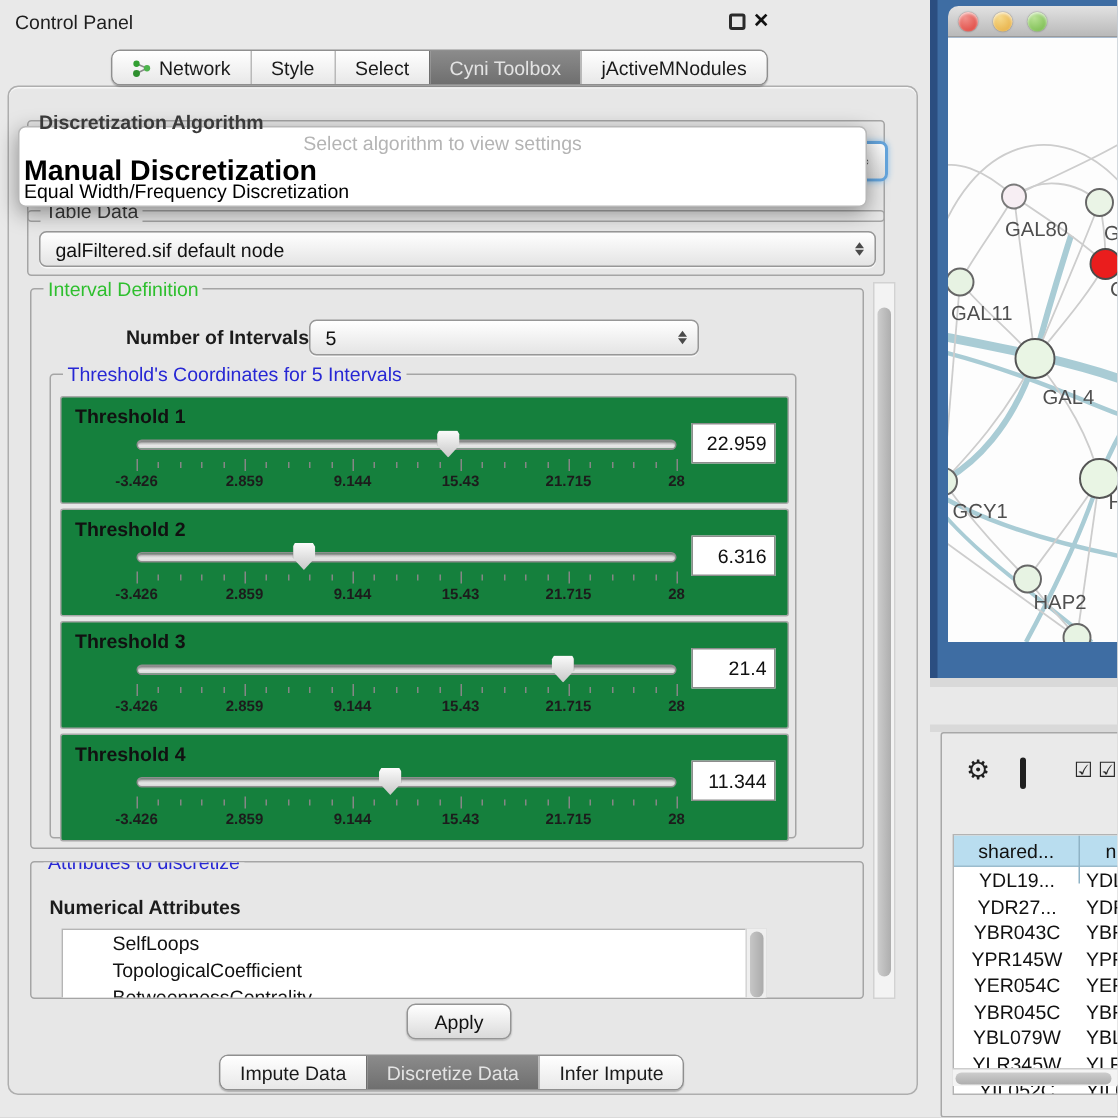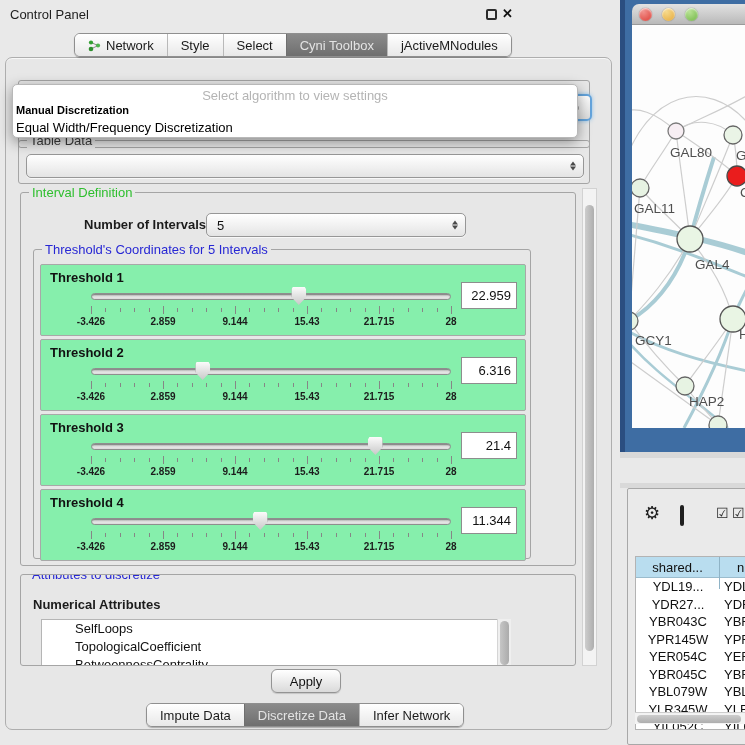--- a/index.html
+++ b/index.html
@@ -34,25 +34,25 @@
   .combo{background:linear-gradient(#ffffff,#e4e4e4);border:1px solid #979797;border-radius:5px;
     font-size:13px;color:#111;display:flex;align-items:center;padding:0 24px 0 10px;box-shadow:0 1px 0 rgba(255,255,255,.7);}
   .combo .arrows{position:absolute;right:7px;top:50%;transform:translateY(-50%);display:flex;flex-direction:column;gap:1px;}
   .arr-up{width:0;height:0;border-left:4px solid transparent;border-right:4px solid transparent;border-bottom:5px solid #4a4a4a;}
   .arr-dn{width:0;height:0;border-left:4px solid transparent;border-right:4px solid transparent;border-top:5px solid #4a4a4a;}
   .focus-stub{border:2px solid #64a4dc;box-shadow:0 0 4px #8cc0ea;border-radius:5px;background:linear-gradient(#fdfdfd,#dcdcdc);}
 
   
   .popup{background:#ffffff;border:1px solid #b8b8b8;border-radius:5px;box-shadow:0 4px 14px rgba(0,0,0,.4);z-index:20;}
   .popup .ph{position:absolute;top:3px;left:0;right:0;text-align:center;color:#b4b4b4;font-size:13px;}
-  .popup .it1{position:absolute;top:19px;left:3px;font-size:11px;font-weight:bold;color:#000;}
+  .popup .it1{position:absolute;top:19px;left:3px;font-size:19px;font-weight:bold;color:#000;}
   .popup .it2{position:absolute;top:35px;left:3px;font-size:13px;color:#000;}
 
   
-  .tbox{position:absolute;left:6px;width:486px;height:72px;border:1px solid #a8a8a8;border-radius:2px;background:#86efac;}
+  .tbox{position:absolute;left:6px;width:486px;height:72px;border:1px solid #a8a8a8;border-radius:2px;background:#15803d;}
   .tname{position:absolute;left:9px;top:5px;font-size:13px;font-weight:bold;color:#111;}
   .slider{position:absolute;left:50px;top:24px;width:360px;height:44px;}
   .track{position:absolute;left:0;right:0;top:4px;height:7px;border-radius:4px;
     background:linear-gradient(#ababab,#e6e6e6 60%,#dadada);border:1px solid #8e8e8e;box-shadow:inset 0 1px 1px rgba(0,0,0,.25);}
   .thumb{position:absolute;top:-2px;width:15px;height:18px;transform:translateX(-50%);
     background:linear-gradient(#fbfbfb,#c8c8c8);
     clip-path:polygon(10% 0,90% 0,100% 14%,100% 55%,50% 100%,0 55%,0 14%);
     filter:drop-shadow(0 0 1px #6f6f6f);}
   .ticks{position:absolute;left:0;right:0;top:17px;height:8px;}
   .tick{position:absolute;width:1px;background:#868686;top:2px;height:4px;}
@@ -132,38 +132,40 @@
       </div>
     <div class="seg active">
         <span>Cyni Toolbox</span>
       </div>
     <div class="seg">
         <span>jActiveMNodules</span>
       </div>
   </div>
 
   <div class="abs group" style="left:18px;top:80px;width:572px;height:68px;"></div>
+  <span class="abs fs13 t-gray bold" style="left:26px;top:74px;z-index:30;">Discretization Algorithm</span>
 
   <div class="abs focus-stub" style="left:558px;top:94px;width:34px;height:27px;z-index:5;">
     <span class="arrows" style="position:absolute;right:11px;top:50%;transform:translateY(-50%);display:flex;flex-direction:column;gap:1px;">
       <i class="arr-up" style="border-bottom-width:4px;border-left-width:3.5px;border-right-width:3.5px;"></i>
       <i class="arr-dn" style="border-top-width:4px;border-left-width:3.5px;border-right-width:3.5px;"></i>
     </span>
   </div>
 
   <div class="abs popup" style="left:12px;top:84px;width:566px;height:54px;">
     <div class="ph">Select algorithm to view settings</div>
     <div class="it1">Manual Discretization</div>
     <div class="it2">Equal Width/Frequency Discretization</div>
   </div>
 
   <div class="abs group" style="left:18px;top:140px;width:572px;height:44px;">
     <span class="group-title t-gray">Table Data</span>
   </div>
   <div class="abs combo" style="left:26px;top:154px;width:558px;height:24px;">
+    <span>galFiltered.sif default node</span>
     <span class="arrows">
         <i class="arr-up" style="border-bottom-width:4px;border-left-width:3.5px;border-right-width:3.5px;"></i>
         <i class="arr-dn" style="border-top-width:4px;border-left-width:3.5px;border-right-width:3.5px;"></i>
       </span>
   </div>
 
   <div class="abs sb-v" style="left:582px;top:188px;width:15px;height:478px;">
     <div class="th" style="top:16px;height:446px;"></div>
   </div>
 
@@ -377,21 +379,21 @@
   <div class="abs btn" style="left:271px;top:669px;width:70px;height:24px;">Apply</div>
 
   <div class="abs seg-group" style="left:146px;top:703px;z-index:10;">
     <div class="seg">
         <span>Impute Data</span>
       </div>
     <div class="seg active">
         <span>Discretize Data</span>
       </div>
     <div class="seg">
-        <span>Infer Network</span>
+        <span>Infer Impute</span>
       </div>
   </div>
 
   <div class="abs net-frame" style="left:620px;top:0;width:125px;height:452px;">
     <div class="edge-dark"></div>
   </div>
   <div class="abs net-titlebar" style="left:632px;top:4px;width:113px;height:21px;">
     <span class="light" style="left:7px;background:radial-gradient(circle at 35% 30%,#f1908b,#dc3c34);"></span>
     <span class="light" style="left:30px;background:radial-gradient(circle at 35% 30%,#f6d98a,#e5a93a);"></span>
     <span class="light" style="left:53px;background:radial-gradient(circle at 35% 30%,#b8e294,#6fb543);"></span>

